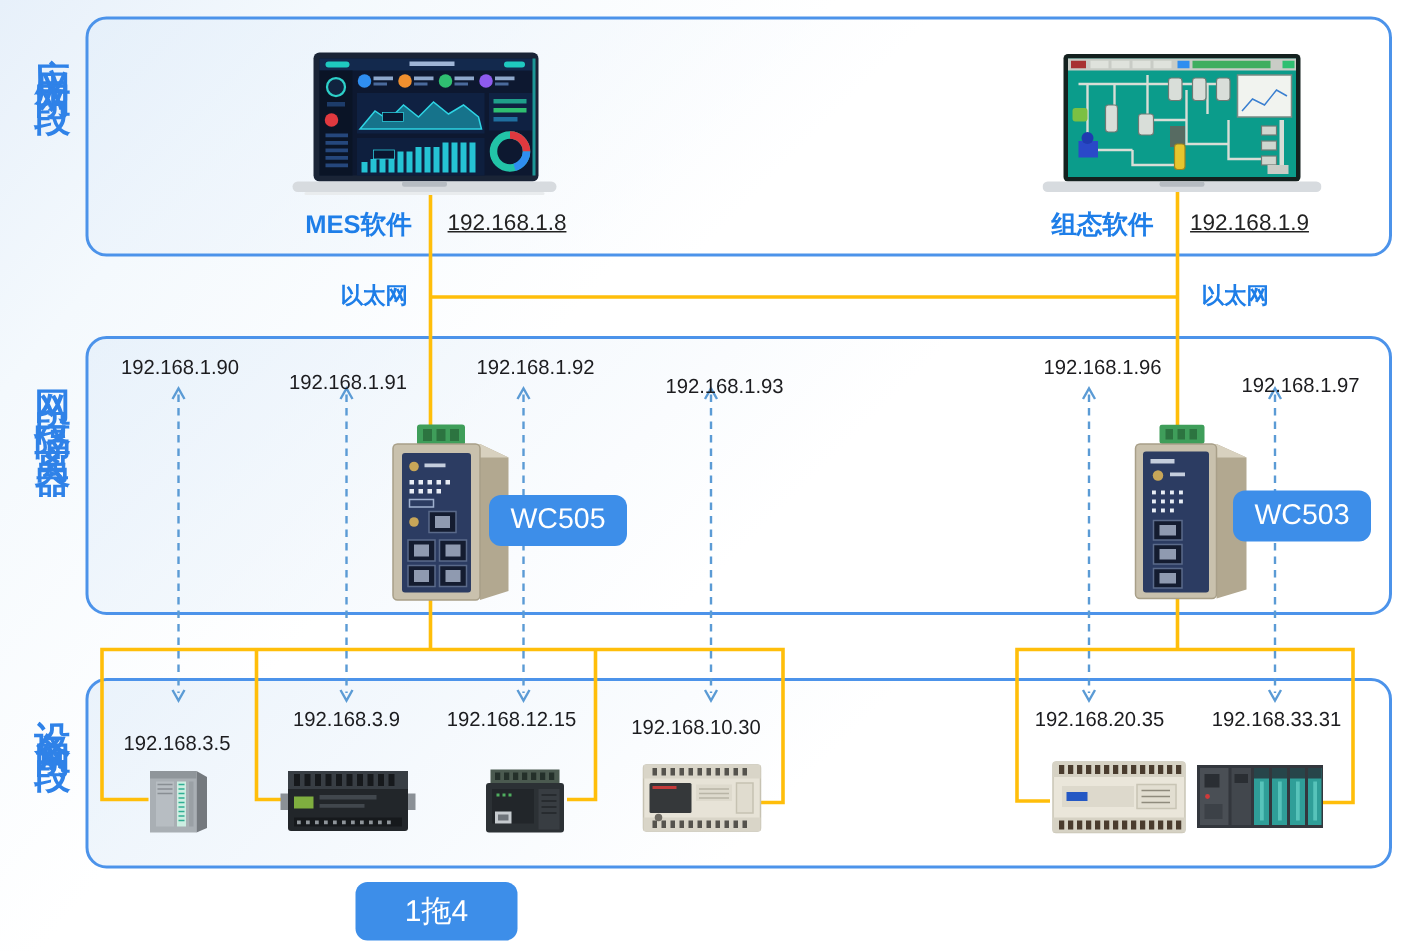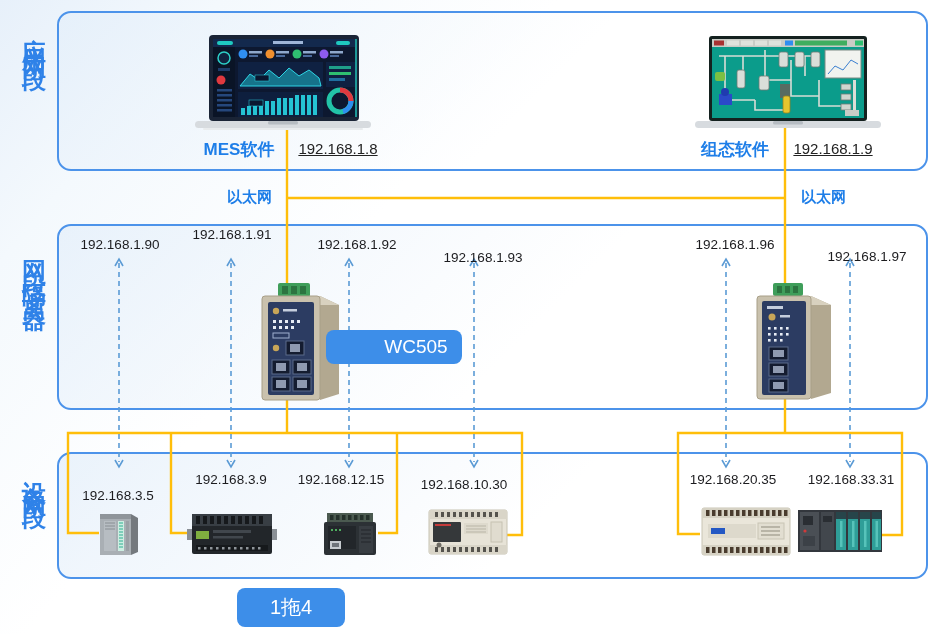--- a/index.html
+++ b/index.html
@@ -35,21 +35,21 @@
     position:absolute;transform:translateX(-50%);
     font-size:15px;color:#222;white-space:nowrap;text-decoration:underline;
   }
   .eth-label{
     position:absolute;font-size:15px;font-weight:bold;color:#1e7ee8;white-space:nowrap;
   }
   .badge{
     position:absolute;display:flex;align-items:center;justify-content:center;
     background:#3d8ee9;color:#ffffff;border-radius:8px;white-space:nowrap;
   }
-  .gw-badge{width:92px;height:34px;font-size:19px;padding-left:44px;}
+  .gw-badge{width:92px;height:34px;font-size:19px;}
   .grp-badge{width:108px;height:39px;font-size:20px;}
   .dev{position:absolute;}
   .dev svg{display:block;}
 </style>
 </head>
 <body>
 
 <div id="canvas">
 
   <div class="segment-box" style="top:11px;height:160px;"></div>
@@ -207,21 +207,21 @@
 
   <div class="host-name" style="left:239px;top:138px;">MES软件</div>
   <div class="host-ip" style="left:338px;top:140px;">192.168.1.8</div>
   <div class="host-name" style="left:735px;top:138px;">组态软件</div>
   <div class="host-ip" style="left:833px;top:140px;">192.168.1.9</div>
 
   <div class="eth-label" style="left:272px;top:188px;transform:translateX(-100%);">以太网</div>
   <div class="eth-label" style="left:801px;top:188px;">以太网</div>
 
   <div class="ip" style="left:120px;top:237px;">192.168.1.90</div>
-  <div class="ip" style="left:232px;top:227px;text-align:center;">192.168.1.91</div>
+  <div class="ip" style="left:232px;top:247px;text-align:center;">192.168.1.91</div>
   <div class="ip" style="left:357px;top:237px;">192.168.1.92</div>
   <div class="ip" style="left:483px;top:250px;">192.168.1.93</div>
   <div class="ip" style="left:735px;top:237px;">192.168.1.96</div>
   <div class="ip" style="left:855px;top:249px;margin-left:12px;">192.168.1.97</div>
 
   <div class="dev" style="left:248px;top:282px;width:100px;height:122px;">
     <svg width="100" height="122" viewBox="0 0 100 122">
       <rect x="30" y="1" width="32" height="14" rx="2" fill="#3f9e5a"></rect>
       <rect x="34" y="4" width="6" height="8" fill="#2c7440"></rect>
         <rect x="43" y="4" width="6" height="8" fill="#2c7440"></rect>
@@ -291,20 +291,21 @@
           <rect x="30" y="67" width="11" height="7" fill="#8f9ab0"></rect>
         <rect x="26" y="80" width="19" height="13" fill="#141c30" stroke="#5a6a8a"></rect>
           <rect x="30" y="83" width="11" height="7" fill="#8f9ab0"></rect>
         <rect x="26" y="96" width="19" height="13" fill="#141c30" stroke="#5a6a8a"></rect>
           <rect x="30" y="99" width="11" height="7" fill="#8f9ab0"></rect>
       </g>
     </svg>
   </div>
 
   <div class="badge gw-badge" style="left:326px;top:330px;">WC505</div>
+  <div class="badge gw-badge" style="left:822px;top:327px;">WC503</div>
 
   <div class="ip" style="left:118px;top:488px;">192.168.3.5</div>
   <div class="ip" style="left:231px;top:472px;">192.168.3.9</div>
   <div class="ip" style="left:341px;top:472px;">192.168.12.15</div>
   <div class="ip" style="left:464px;top:477px;">192.168.10.30</div>
   <div class="ip" style="left:733px;top:472px;">192.168.20.35</div>
   <div class="ip" style="left:851px;top:472px;">192.168.33.31</div>
 
   <div class="dev" style="left:97px;top:509px;">
     <svg width="44" height="50" viewBox="0 0 44 50">

